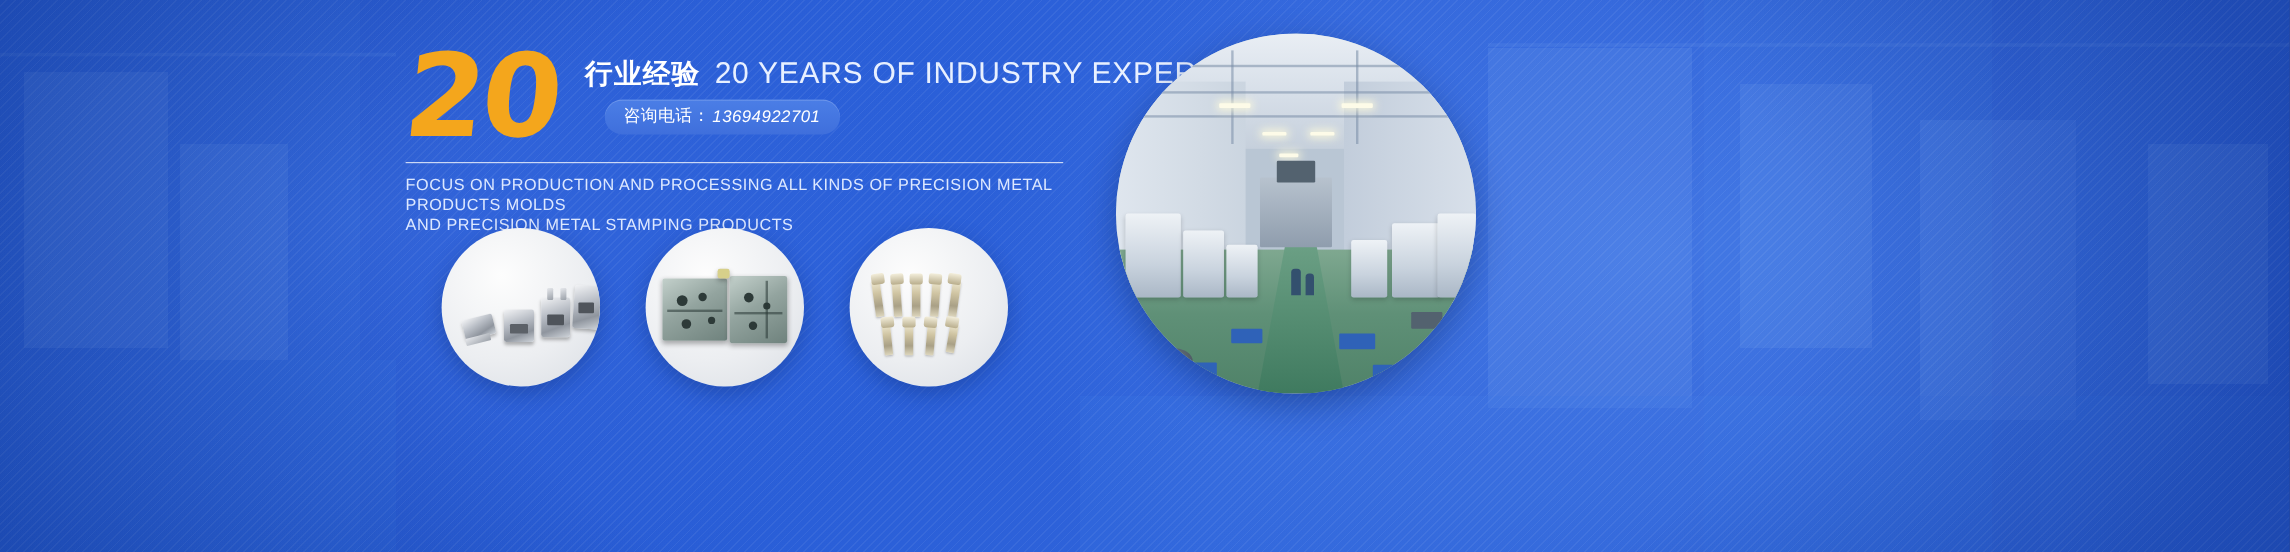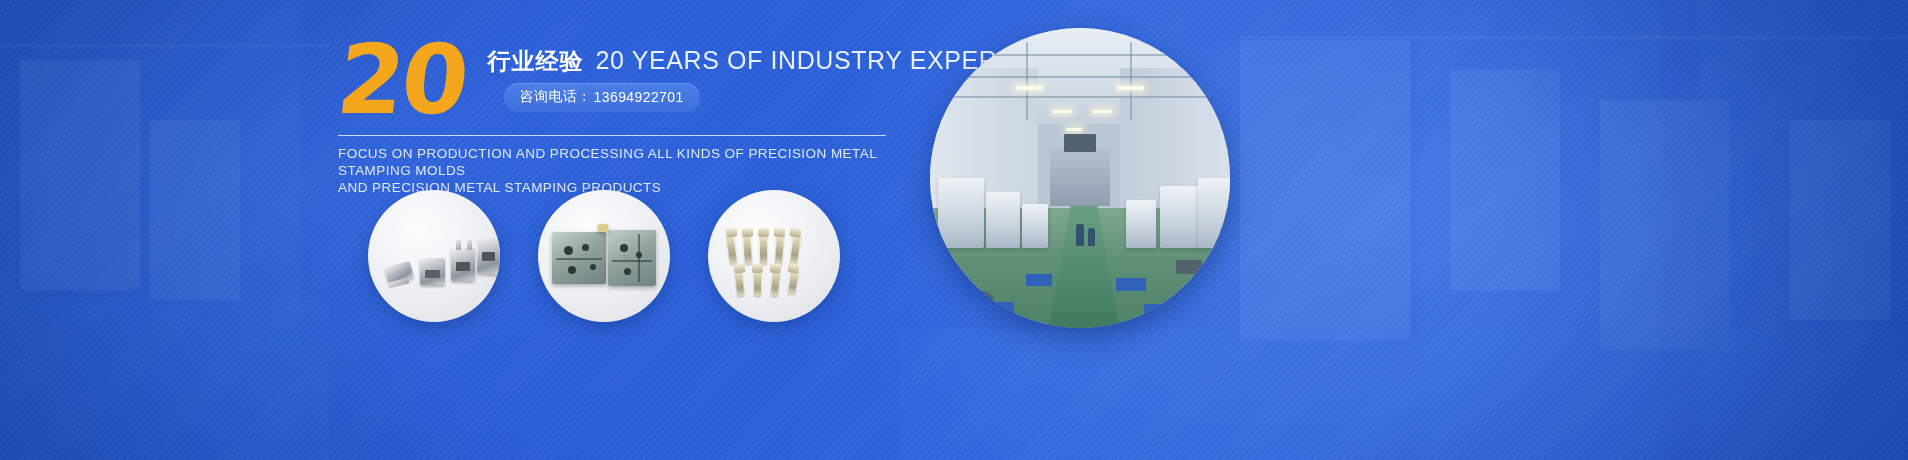--- a/index.html
+++ b/index.html
@@ -68,21 +68,21 @@
   }
   .tel-badge{
     margin-left:16px;
     background:linear-gradient(180deg,#4b7ee6 0%,#3f6fdc 100%);
     border-radius:16px;
     padding:5px 16px 6px;
     font-size:14px;color:#ffffff;letter-spacing:.4px;
     box-shadow:inset 0 1px 0 rgba(255,255,255,.18);
     display:flex;align-items:center;
   }
-  .tel-badge .tel-num{margin-left:2px;}
+  .tel-badge .tel-num{margin-left:2px;font-style:italic;}
 
   .divider{
     margin-top:14px;margin-left:0px;
     width:548px;height:1px;background:rgba(255,255,255,.75);
   }
 
   .desc{margin-top:9px;}
   .desc div{
     font-size:13.5px;color:#dde8ff;letter-spacing:.45px;line-height:1.26;
     font-weight:300;
@@ -184,21 +184,21 @@
             <span>咨询电话：</span>
             <span class="tel-num">13694922701</span>
           </span>
         </div>
       </div>
     </div>
 
     <div class="divider"></div>
 
     <div class="desc">
-      <div>FOCUS ON PRODUCTION AND PROCESSING ALL KINDS OF PRECISION METAL STAMPING MOLDS</div>
+      <div>FOCUS ON PRODUCTION AND PROCESSING ALL KINDS OF PRECISION METAL PRODUCTS MOLDS</div>
       <div>AND PRECISION METAL STAMPING PRODUCTS</div>
     </div>
   </div>
 
   <div class="prod p1">
     <div class="conn" style="left:18px;top:74px;width:26px;height:17px;transform:rotate(-14deg);"></div>
     <div class="conn-s" style="left:20px;top:90px;width:21px;height:6px;transform:rotate(-14deg);"></div>
     <div class="conn" style="left:52px;top:68px;width:25px;height:27px;"></div>
     <div class="conn-s" style="left:57px;top:80px;width:15px;height:8px;background:#5c6168;"></div>
     <div class="conn" style="left:83px;top:58px;width:24px;height:33px;"></div>

